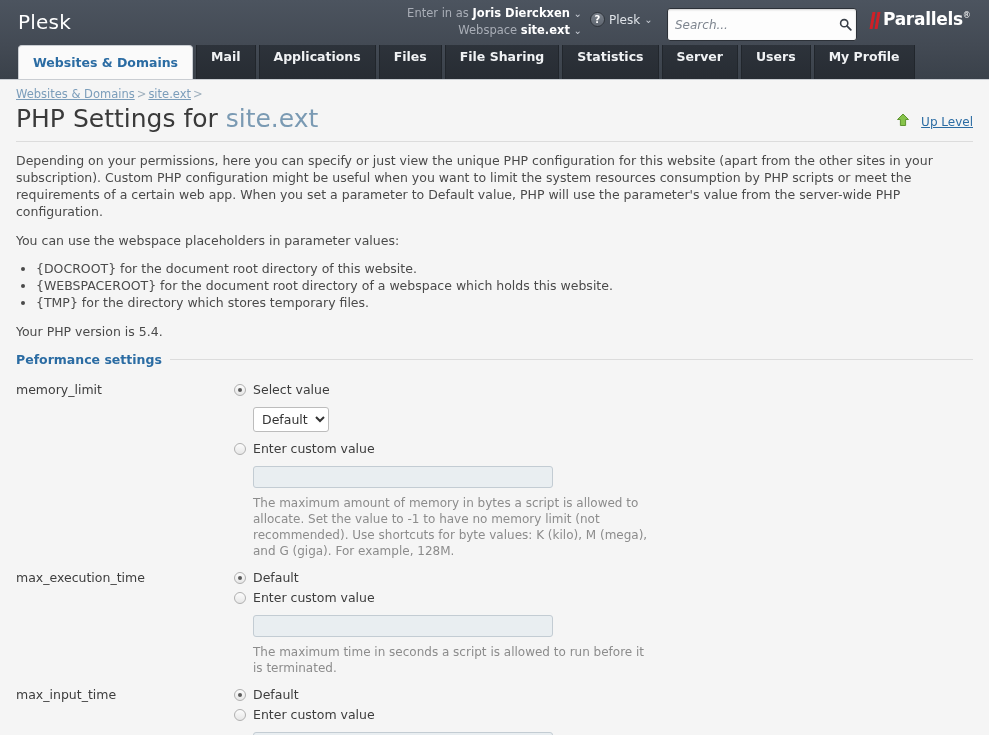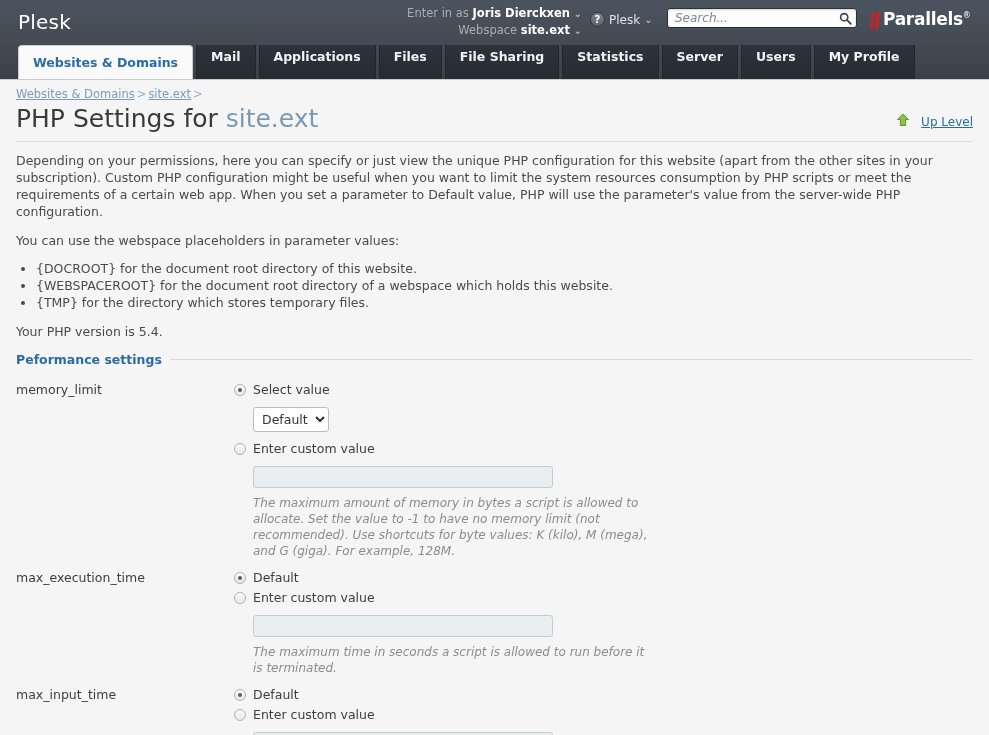--- a/index.html
+++ b/index.html
@@ -59,21 +59,21 @@
     color: #fff; font-size: 10px; font-weight: bold;
     display: flex; align-items: center; justify-content: center;
     line-height: 1;
   }
 
   .search-wrap {
     position: absolute;
     left: 667px;
     top: 8px;
     width: 190px;
-    height: 20px;
+    height: 33px;
     background: #fdfdfd;
     border: 1px solid #2d3views;
     border: 1px solid #2c3138;
     border-radius: 3px;
     box-shadow: inset 0 1px 2px rgba(0,0,0,.18);
     display: flex;
     align-items: center;
   }
   .search-wrap input {
     flex: 1;
@@ -253,21 +253,20 @@
     margin: 6px 0 7px 0;
     outline: none;
   }
 
   .hint {
     font-size: 12px;
     color: #8c8c8c;
     line-height: 16px;
     max-width: 400px;
     padding-bottom: 8px;
-    font-style: italic;
   }
   .hint.wide { max-width: 410px; }
 </style>
 </head>
 <body>
 
 <div class="topbar">
   <div class="brand">Plesk</div>
 
   <div class="userinfo">

